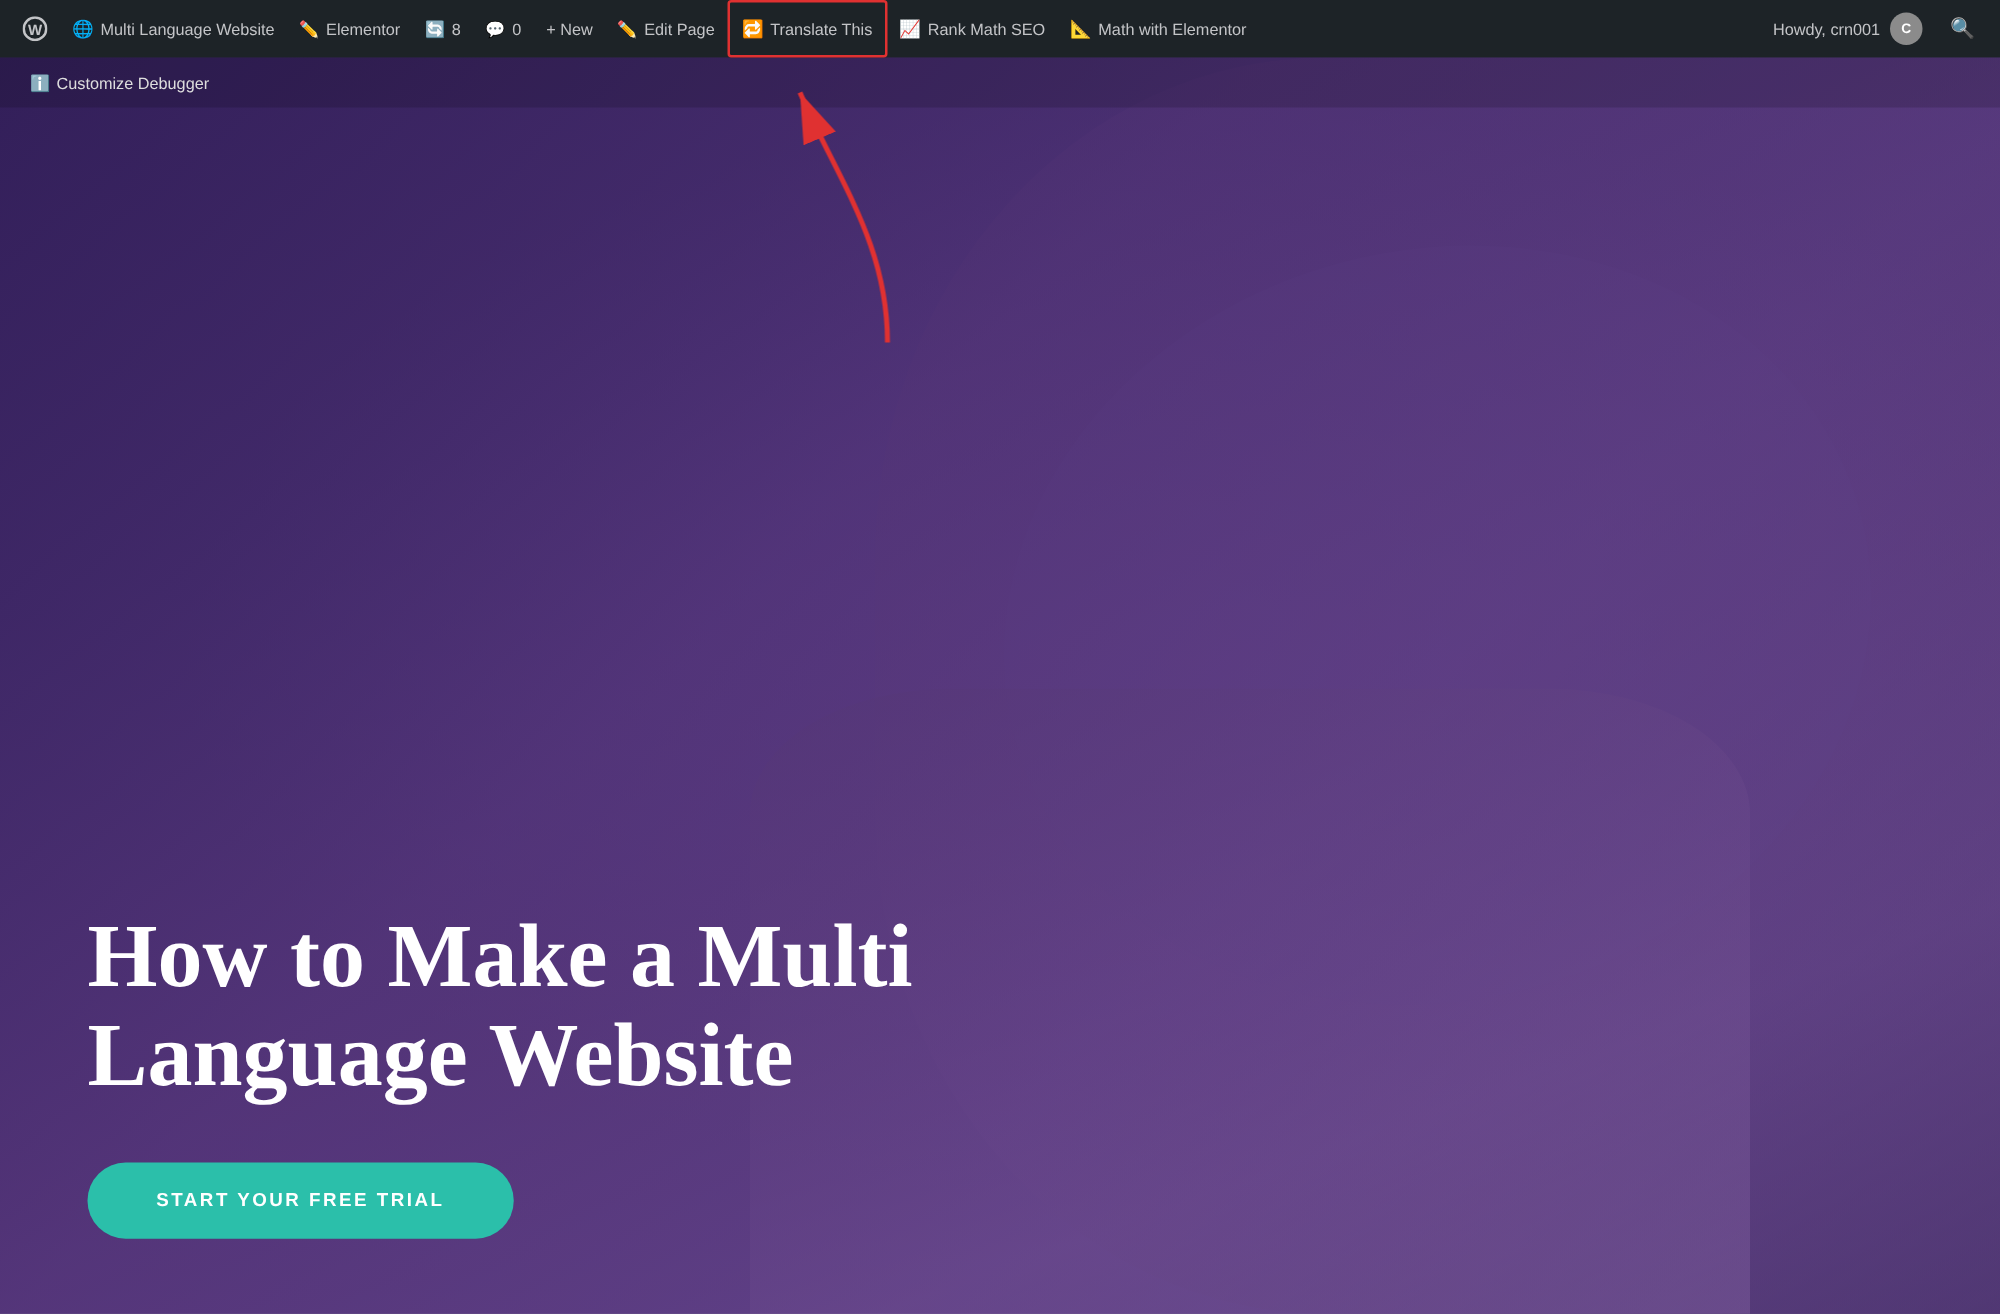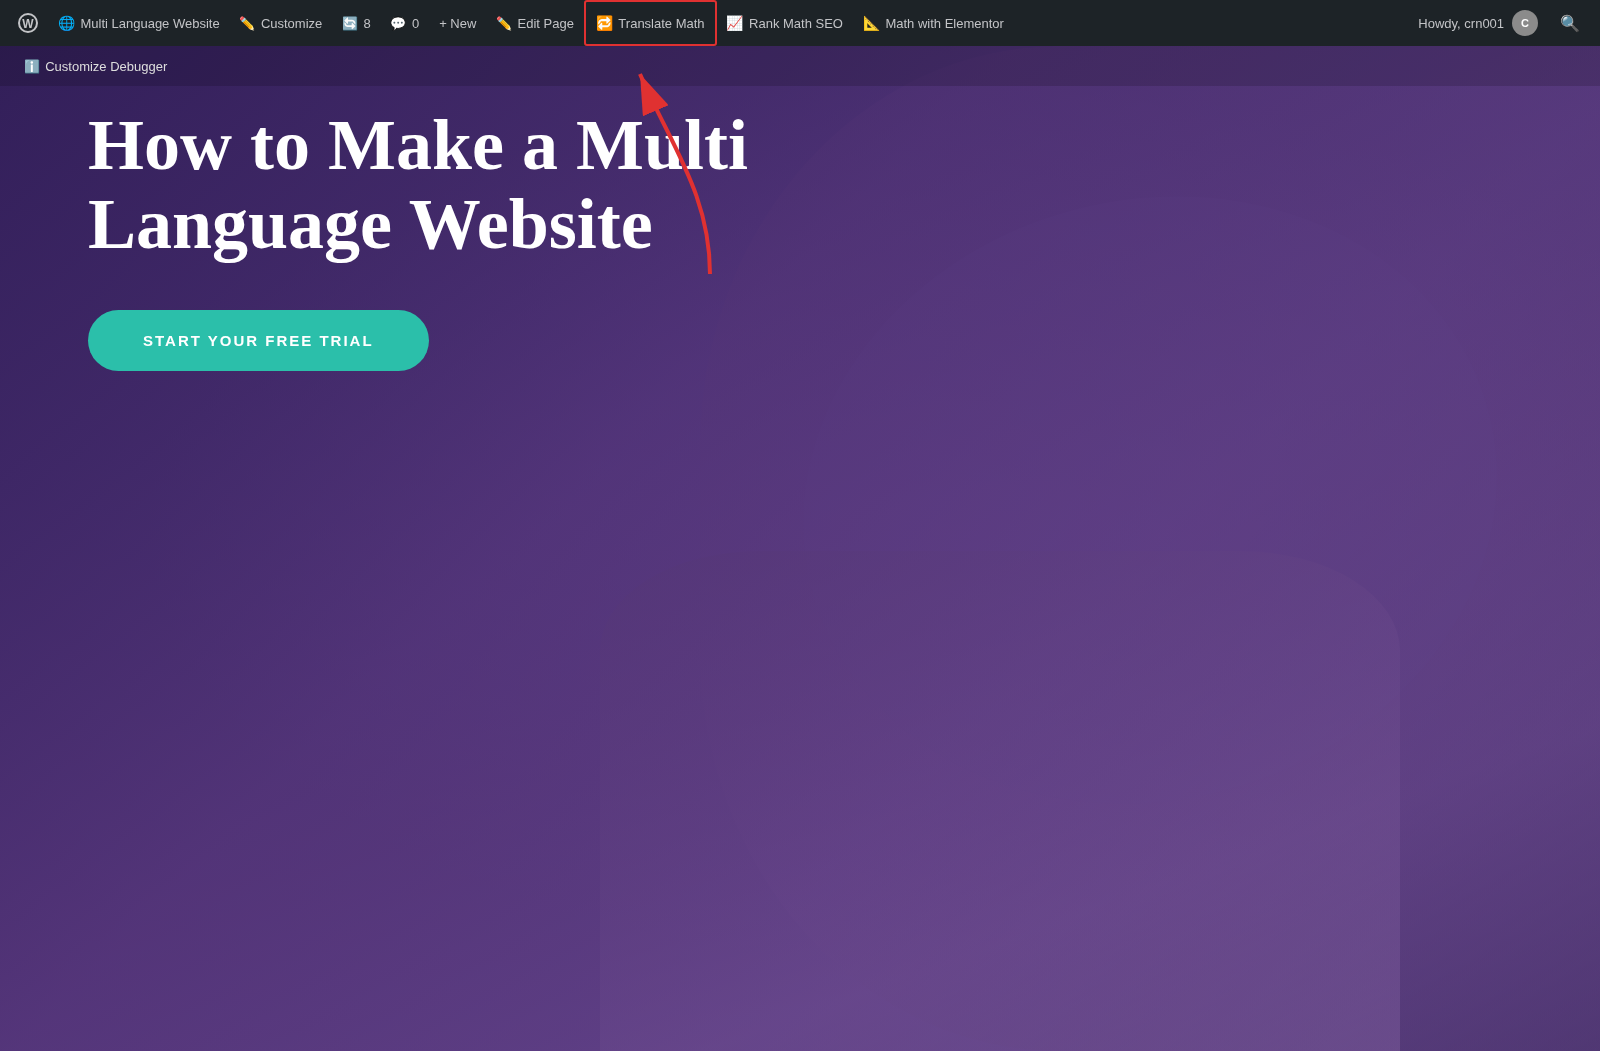--- a/index.html
+++ b/index.html
@@ -137,22 +137,22 @@
       background: linear-gradient(160deg, rgba(90,60,110,0.5) 0%, rgba(140,100,160,0.3) 50%, rgba(180,140,200,0.4) 100%);
       border-radius: 20% 20% 0 0;
     }
 
     .hero-content {
       position: absolute;
       top: 46px;
       left: 0; right: 0; bottom: 0;
       display: flex;
       flex-direction: column;
-      justify-content: flex-start;
-      padding: 60px 88px;
+      justify-content: flex-end;
+      padding: 60px 70px;
     }
     .hero-title {
       font-family: Georgia, 'Times New Roman', serif;
       font-size: 72px;
       font-weight: 700;
       color: #ffffff;
       line-height: 1.1;
       max-width: 700px;
       margin-bottom: 32px;
     }
@@ -210,21 +210,21 @@
     </svg>
   </div>
 
   <div class="admin-bar-item">
     <span style="font-size:14px;">🌐</span>
     <span>Multi Language Website</span>
   </div>
 
   <div class="admin-bar-item">
     <span>✏️</span>
-    <span>Customize</span>
+    <span>Elementor</span>
   </div>
 
   <div class="admin-bar-item">
     <span>🔄</span>
     <span>8</span>
   </div>
 
   <div class="admin-bar-item">
     <span>💬</span>
     <span>0</span>
@@ -234,21 +234,21 @@
     <span>+ New</span>
   </div>
 
   <div class="admin-bar-item">
     <span>✏️</span>
     <span>Edit Page</span>
   </div>
 
   <div class="admin-bar-item translate-page-item">
     <span style="font-size:14px;">🔁</span>
-    <span>Translate Math</span>
+    <span>Translate This</span>
   </div>
 
   <div class="admin-bar-item">
     <span style="font-size:14px;">📈</span>
     <span>Rank Math SEO</span>
   </div>
 
   <div class="admin-bar-item">
     <span style="font-size:14px;">📐</span>
     <span>Math with Elementor</span>

